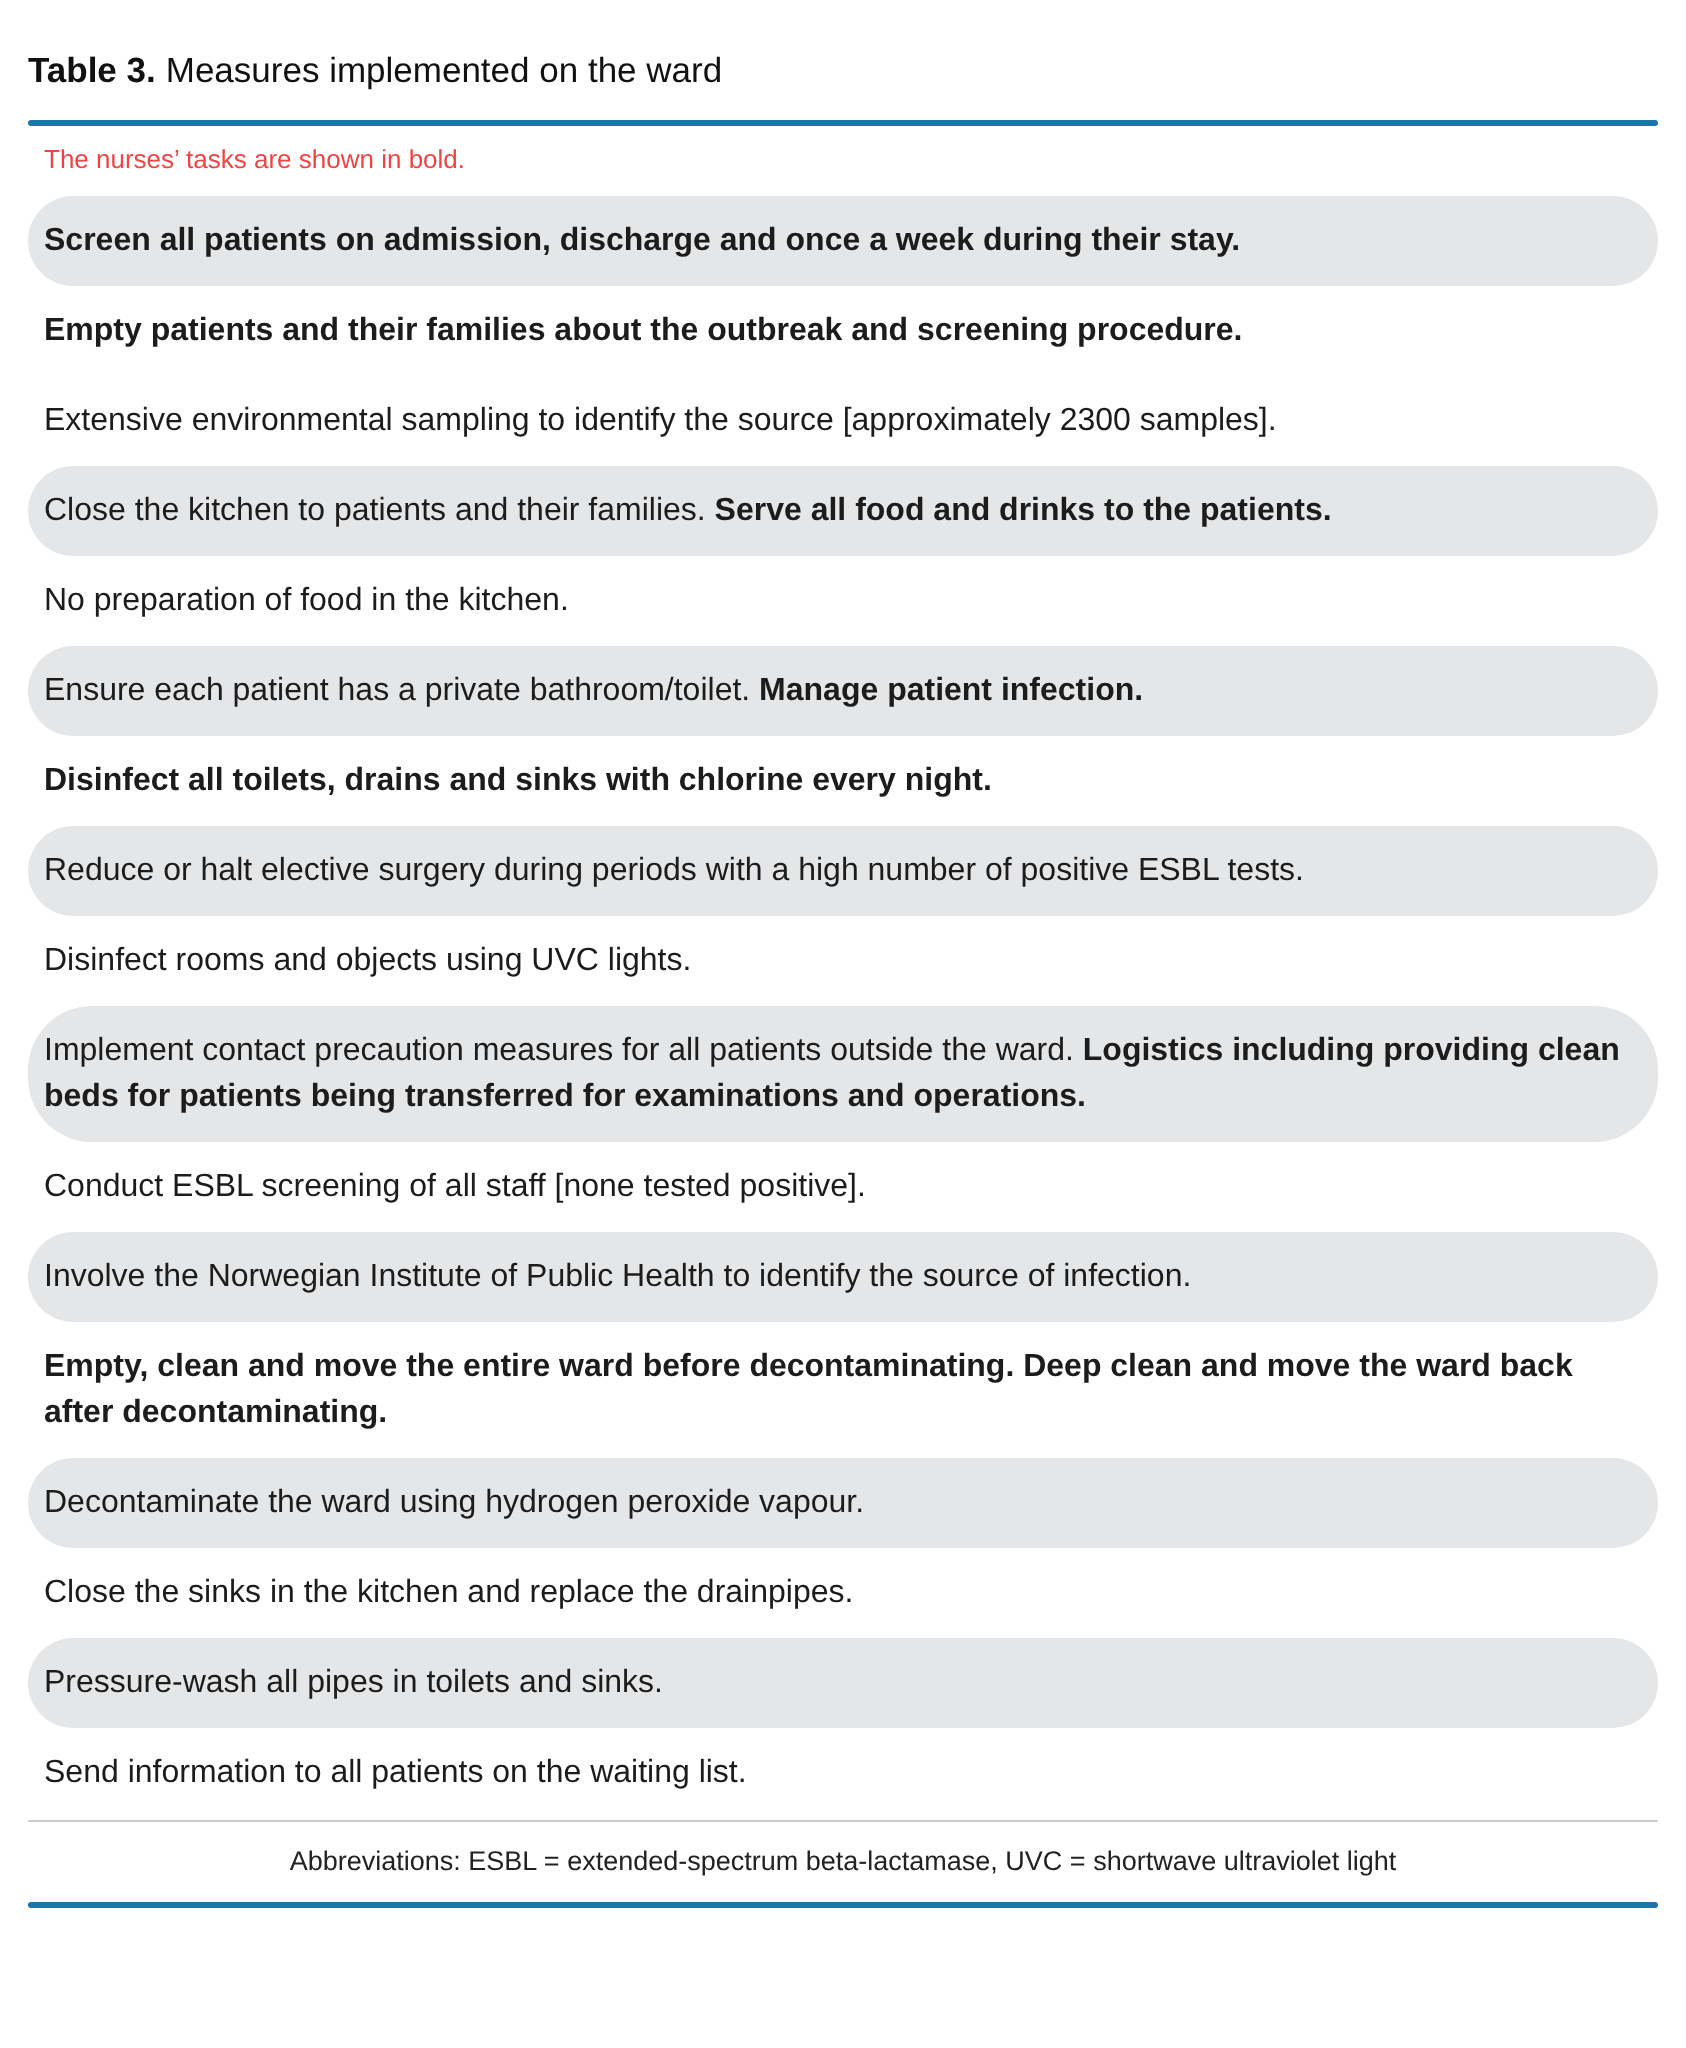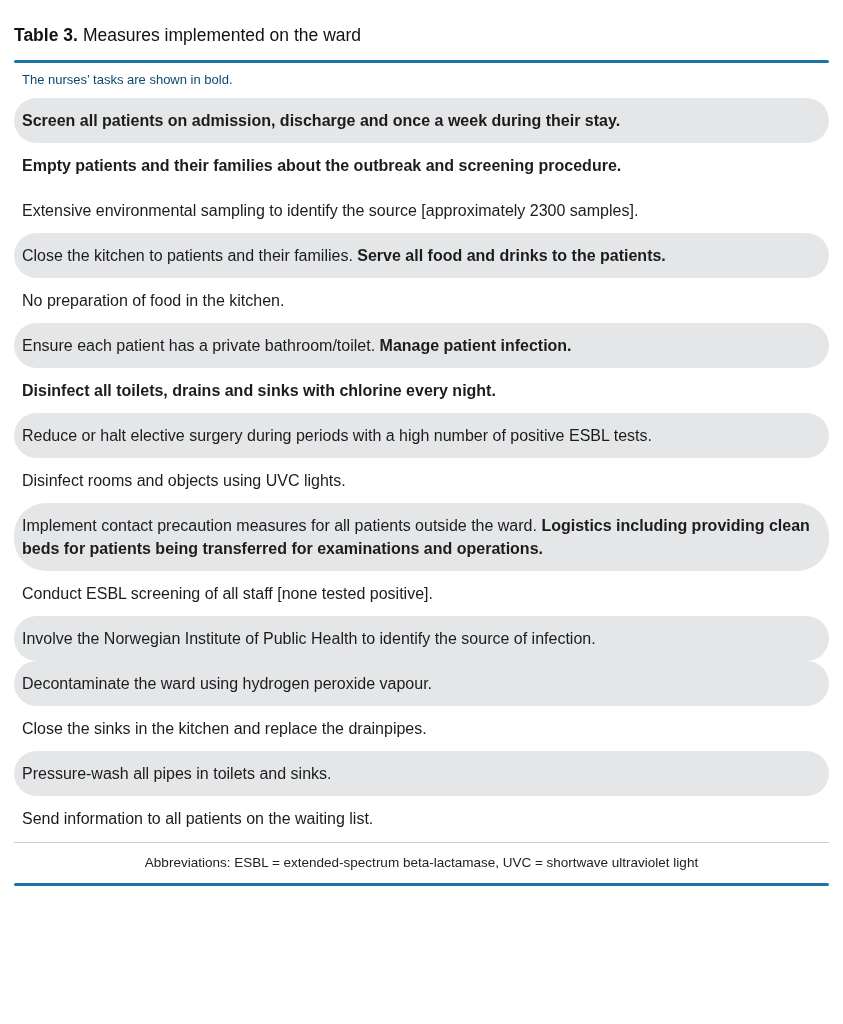--- a/index.html
+++ b/index.html
@@ -36,21 +36,21 @@
   }
   .rule{
     height:3px;
     background:var(--accent);
     width:100%;
   }
   .note{
     font-size:13px;
     line-height:16px;
     padding:9px 8px 10px 8px;
-    color:#0c4a6e;
+    color:#ef4444;
   }
   .rows{
     width:100%;
   }
   .row{
     font-size:16px;
     line-height:23px;
     padding:11px 12px 11px 8px;
     background:#ffffff;
   }
@@ -93,20 +93,21 @@
       <div class="row"><span class="seg">Extensive environmental sampling to identify the source [approximately 2300 samples].</span></div>
       <div class="row shaded"><span class="seg">Close the kitchen to patients and their families. </span><span class="seg bold">Serve all food and drinks to the patients.</span></div>
       <div class="row"><span class="seg">No preparation of food in the kitchen.</span></div>
       <div class="row shaded"><span class="seg">Ensure each patient has a private bathroom/toilet. </span><span class="seg bold">Manage patient infection.</span></div>
       <div class="row"><span class="seg bold">Disinfect all toilets, drains and sinks with chlorine every night.</span></div>
       <div class="row shaded"><span class="seg">Reduce or halt elective surgery during periods with a high number of positive ESBL tests.</span></div>
       <div class="row"><span class="seg">Disinfect rooms and objects using UVC lights.</span></div>
       <div class="row shaded"><span class="seg">Implement contact precaution measures for all patients outside the ward. </span><span class="seg bold">Logistics including providing clean beds for patients being transferred for examinations and operations.</span></div>
       <div class="row"><span class="seg">Conduct ESBL screening of all staff [none tested positive].</span></div>
       <div class="row shaded"><span class="seg">Involve the Norwegian Institute of Public Health to identify the source of infection.</span></div>
+      <div class="row"><span class="seg bold">Empty, clean and move the entire ward before decontaminating. Deep clean and move the ward back after decontaminating.</span></div>
       <div class="row shaded"><span class="seg">Decontaminate the ward using hydrogen peroxide vapour.</span></div>
       <div class="row"><span class="seg">Close the sinks in the kitchen and replace the drainpipes.</span></div>
       <div class="row shaded"><span class="seg">Pressure-wash all pipes in toilets and sinks.</span></div>
       <div class="row"><span class="seg">Send information to all patients on the waiting list.</span></div>
     </div>
 
   <div class="sep"></div>
 
   <div class="footnote">Abbreviations: ESBL = extended-spectrum beta-lactamase, UVC = shortwave ultraviolet light</div>
 

